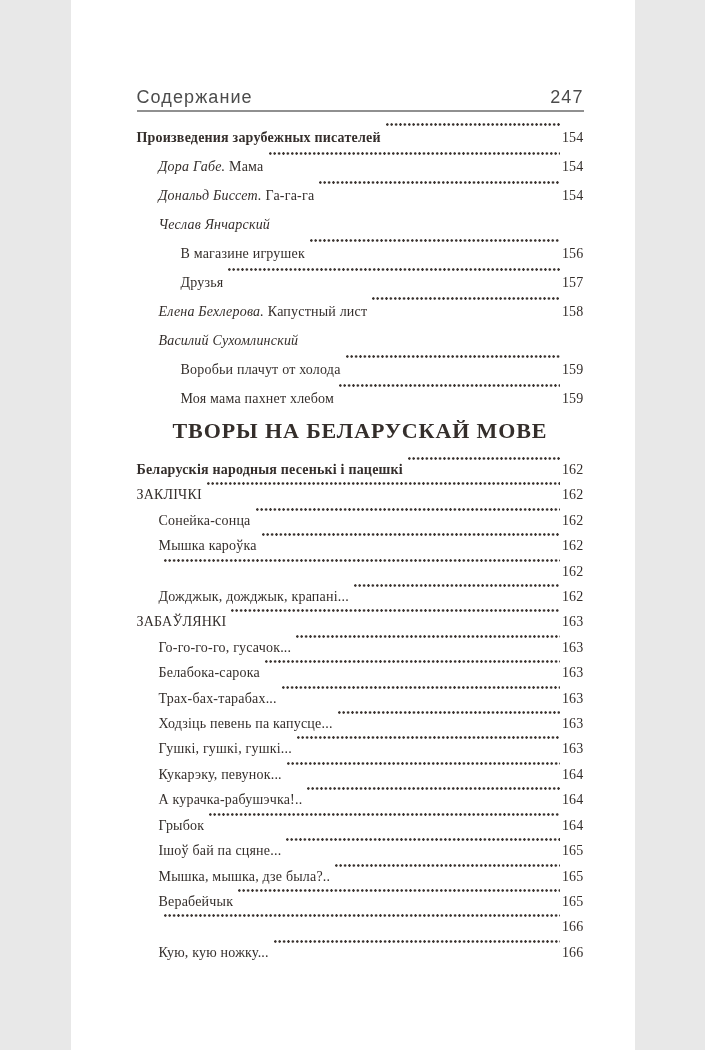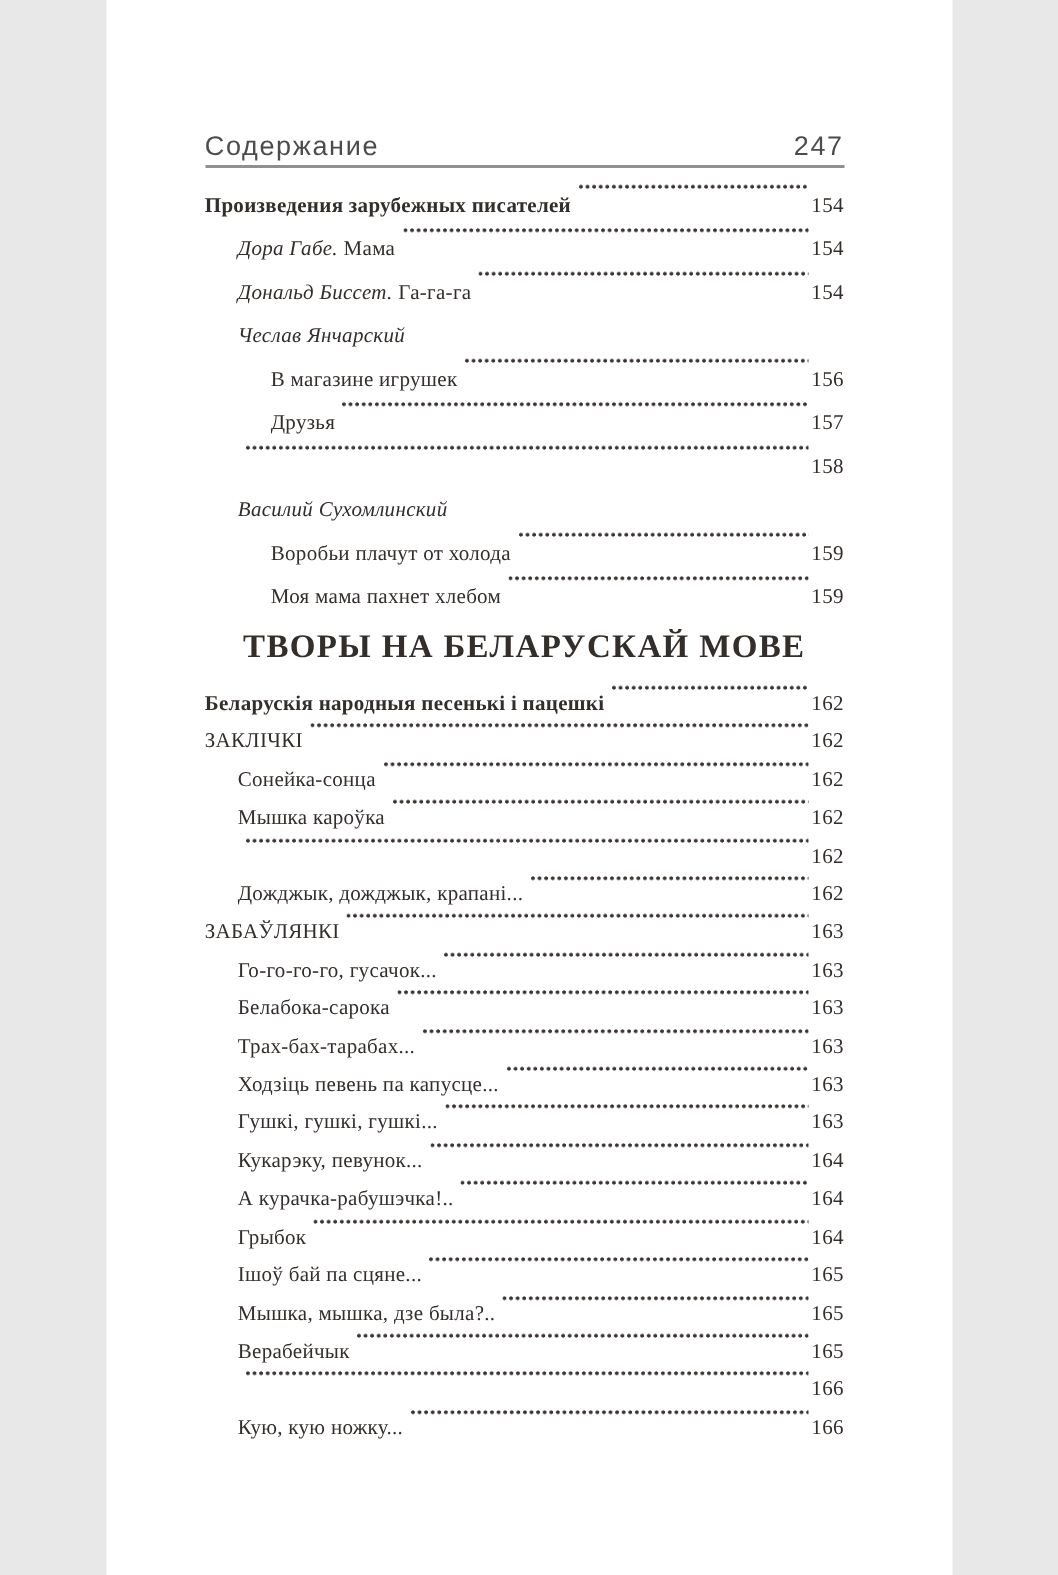--- a/index.html
+++ b/index.html
@@ -3,21 +3,21 @@
 <meta charset="utf-8">
 <style>
   :root{
     --background:#ffffff; --text:#342e2b; --header-text:#4c4c4c;
     --rule:#909090; --dots:#3a332f;
   }
   html,body{margin:0;padding:0;background:#e8e8e8;}
   .page{
     position:relative; width:564px; height:1050px; margin:0 auto;
     background:var(--background); box-sizing:border-box;
-    padding:87px 72px 0 66px; overflow:hidden;
+    padding:87px 51px 0 66px; overflow:hidden;
     font-family:"Liberation Serif","DejaVu Serif",serif;
     color:var(--text);
   }
   
   .running{
     display:flex; justify-content:space-between; align-items:baseline;
     font-family:"Liberation Sans","DejaVu Sans",sans-serif;
     font-size:18px; line-height:21px; letter-spacing:1.1px;
     color:var(--header-text);
   }
@@ -85,20 +85,21 @@
     <span class="label"><span class="title">В магазине игрушек</span></span>
     <span class="leader"></span>
     <span class="pagenum">156</span>
   </div>
         <div class="row indent-2">
     <span class="label"><span class="title">Друзья</span></span>
     <span class="leader"></span>
     <span class="pagenum">157</span>
   </div>
         <div class="row indent-1">
+    <span class="label"><i class="author">Елена Бехлерова.</i><span class="title">Капустный лист</span></span>
     <span class="leader"></span>
     <span class="pagenum">158</span>
   </div>
         <div class="row indent-1">
     <span class="label"><i class="author">Василий Сухомлинский</i></span>
 
   </div>
         <div class="row indent-2">
     <span class="label"><span class="title">Воробьи плачут от холода</span></span>
     <span class="leader"></span>

